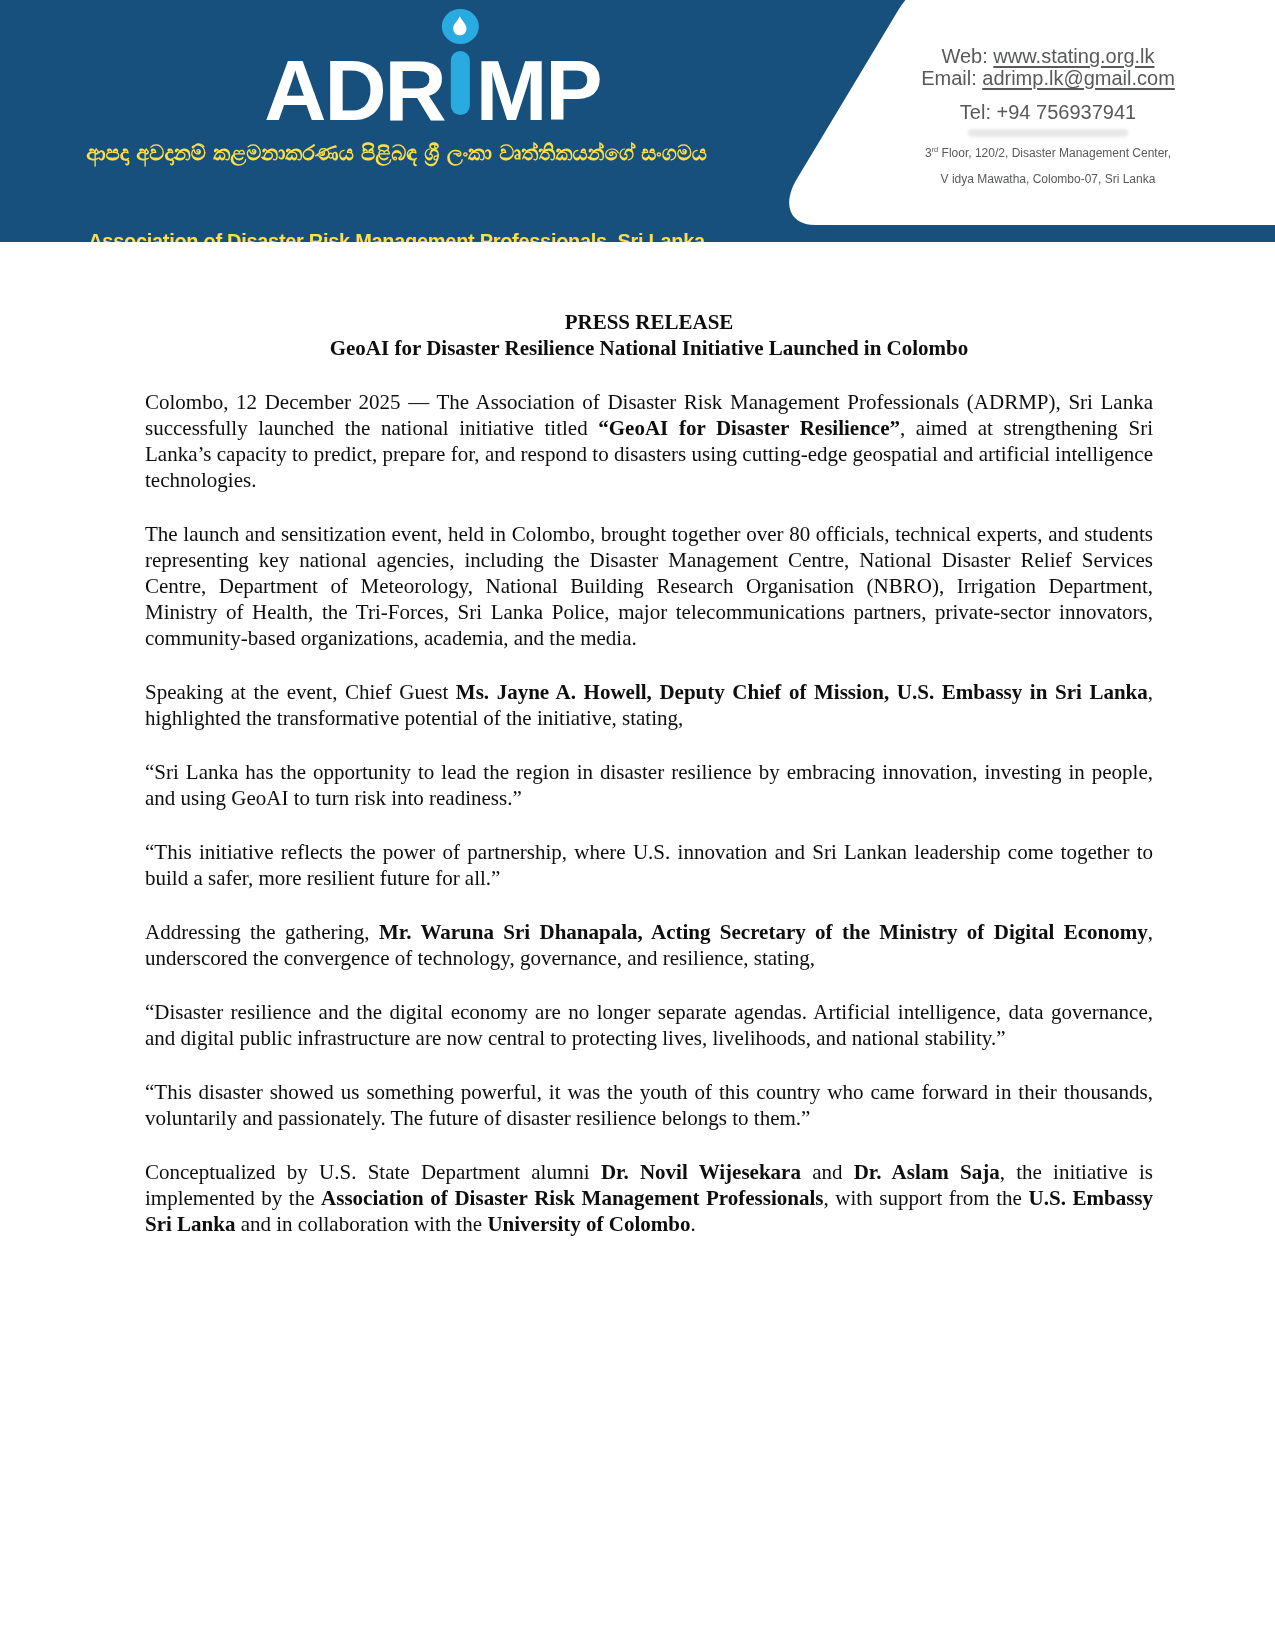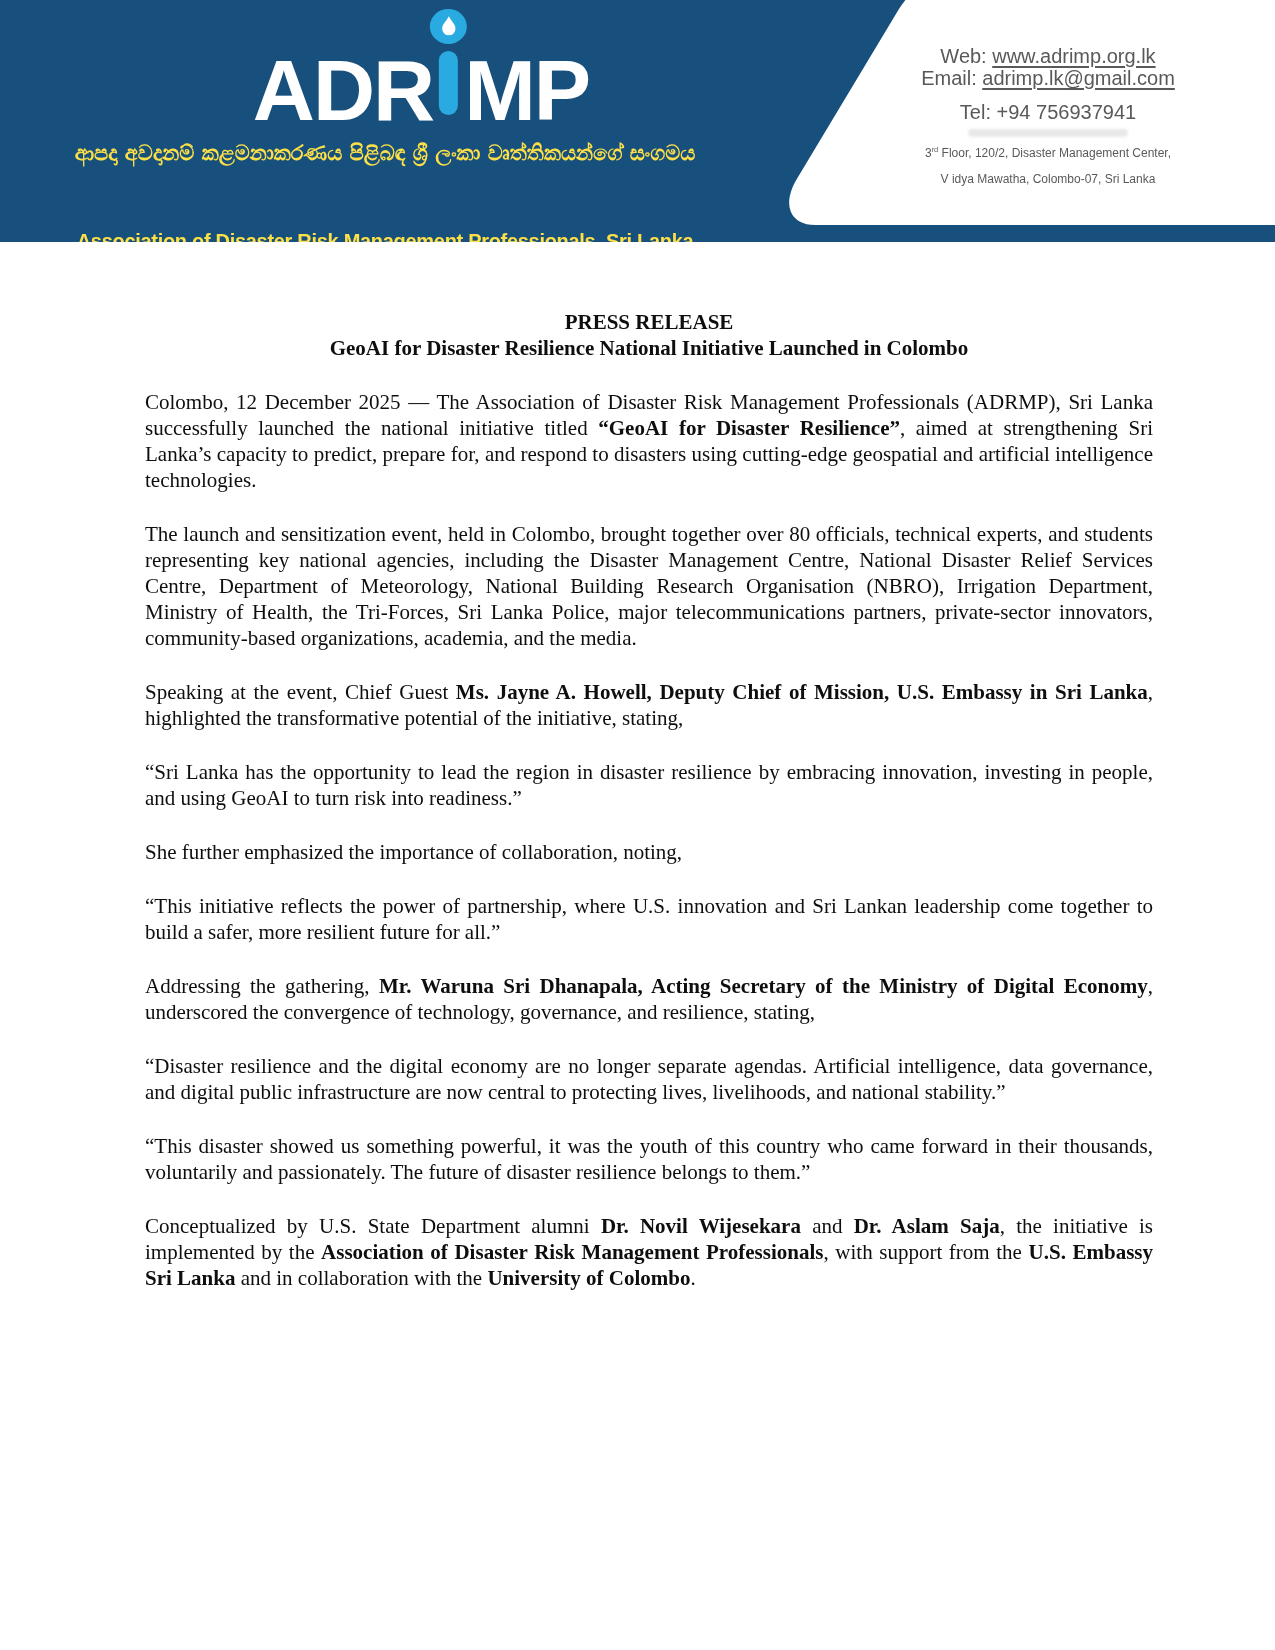--- a/index.html
+++ b/index.html
@@ -26,21 +26,21 @@
     overflow:hidden;
   }
   .contact-card{
     position:absolute;top:-36px;left:926px;
     width:620px;height:261px;
     background:#ffffff;
     border-radius:46px;
     transform:skewX(-31deg);
     transform-origin:0 0;
   }
-  .brand{position:absolute;top:0;left:0;width:770px;height:242px;}
+  .brand{position:absolute;top:0;left:0;width:770px;height:242px;padding-left:23px;}
   .logo{
     position:absolute;top:47px;left:50%;
     transform:translateX(-50%) translateX(36px);
     display:flex;align-items:flex-end;
     font-family:"Liberation Sans", sans-serif;
     font-weight:bold;font-size:86px;line-height:1;
     letter-spacing:-2px;color:#ffffff;white-space:nowrap;
   }
   .logo-i-wrap{position:relative;width:19px;height:64px;margin:0 6px 18px 6px;}
   .logo-i-stem{position:absolute;bottom:0;left:0;width:19px;height:64px;border-radius:10px;background:var(--accent_blue);}
@@ -104,41 +104,40 @@
           </span>
           <span class="logo-i-stem"></span>
         </span>
           <span>MP</span>
       </div>
       <div class="org-line org-si">ආපදා අවදානම් කළමනාකරණය පිළිබඳ ශ්‍රී ලංකා වෘත්තිකයන්ගේ සංගමය</div>
       <div class="org-line org-en">Association of Disaster Risk Management Professionals, Sri Lanka</div>
     </div>
 
     <div class="contact-info">
-      <div class="c-line c-web"><span>Web: </span><span class="c-link">www.adrimp.org.lk</span></div>
+      <div class="c-line c-web"><span>Web: </span><span class="c-link">www.stating.org.lk</span></div>
       <div class="c-line c-email"><span>Email: </span><span class="c-link">adrimp.lk@gmail.com</span></div>
       <div class="c-line c-tel"><span>Tel: </span><span>+94 756937941</span></div>
       <div class="ghost-line"></div>
       <div class="c-address">
         <div><span>3</span><sup>rd</sup><span> Floor, 120/2, Disaster Management Center,</span></div>
         <div>V idya Mawatha, Colombo-07, Sri Lanka</div>
       </div>
     </div>
   </header>
 
   <main class="doc">
     <div class="doc-title">
       <div>PRESS RELEASE</div>
       <div>GeoAI for Disaster Resilience National Initiative Launched in Colombo</div>
     </div>
     <p><span>Colombo, 12 December 2025 — The Association of Disaster Risk Management Professionals (ADRMP), Sri Lanka successfully launched the national initiative titled </span><span class="b">“GeoAI for Disaster Resilience”</span><span>, aimed at strengthening Sri Lanka’s capacity to predict, prepare for, and respond to disasters using cutting-edge geospatial and artificial intelligence technologies.</span></p>
     <p><span>The launch and sensitization event, held in Colombo, brought together over 80 officials, technical experts, and students representing key national agencies, including the Disaster Management Centre, National Disaster Relief Services Centre, Department of Meteorology, National Building Research Organisation (NBRO), Irrigation Department, Ministry of Health, the Tri-Forces, Sri Lanka Police, major telecommunications partners, private-sector innovators, community-based organizations, academia, and the media.</span></p>
     <p><span>Speaking at the event, Chief Guest </span><span class="b">Ms. Jayne A. Howell, Deputy Chief of Mission, U.S. Embassy in Sri Lanka</span><span>, highlighted the transformative potential of the initiative, stating,</span></p>
     <p><span>“Sri Lanka has the opportunity to lead the region in disaster resilience by embracing innovation, investing in people, and using GeoAI to turn risk into readiness.”</span></p>
-    <p><span>She further emphasized the importance of collaboration, noting,</span></p>
     <p><span>“This initiative reflects the power of partnership, where U.S. innovation and Sri Lankan leadership come together to build a safer, more resilient future for all.”</span></p>
     <p><span>Addressing the gathering, </span><span class="b">Mr. Waruna Sri Dhanapala, Acting Secretary of the Ministry of Digital Economy</span><span>, underscored the convergence of technology, governance, and resilience, stating,</span></p>
     <p><span>“Disaster resilience and the digital economy are no longer separate agendas. Artificial intelligence, data governance, and digital public infrastructure are now central to protecting lives, livelihoods, and national stability.”</span></p>
     <p><span>“This disaster showed us something powerful, it was the youth of this country who came forward in their thousands, voluntarily and passionately. The future of disaster resilience belongs to them.”</span></p>
     <p><span>Conceptualized by U.S. State Department alumni </span><span class="b">Dr. Novil Wijesekara</span><span> and </span><span class="b">Dr. Aslam Saja</span><span>, the initiative is implemented by the </span><span class="b">Association of Disaster Risk Management Professionals</span><span>, with support from the </span><span class="b">U.S. Embassy Sri Lanka</span><span> and in collaboration with the </span><span class="b">University of Colombo</span><span>.</span></p>
   </main>
 
 </div>
 
 </body></html>

